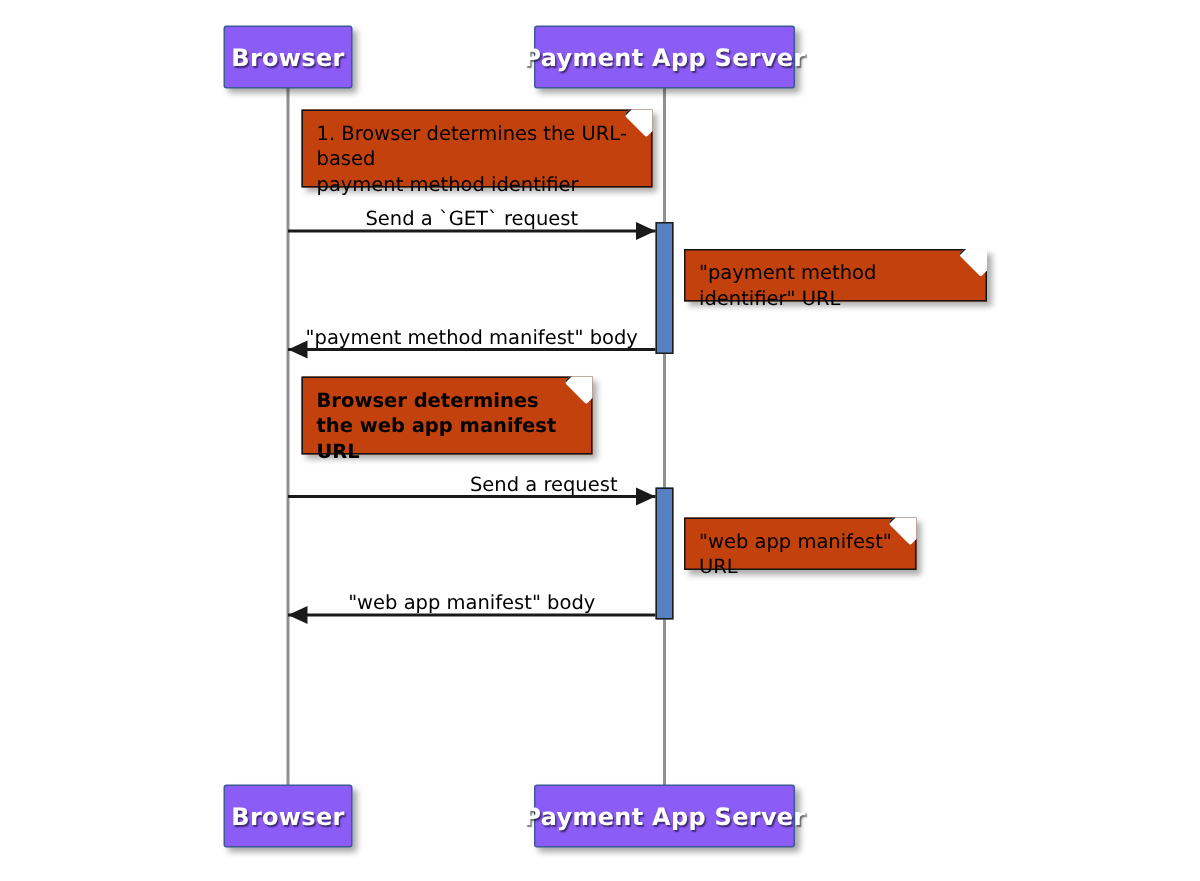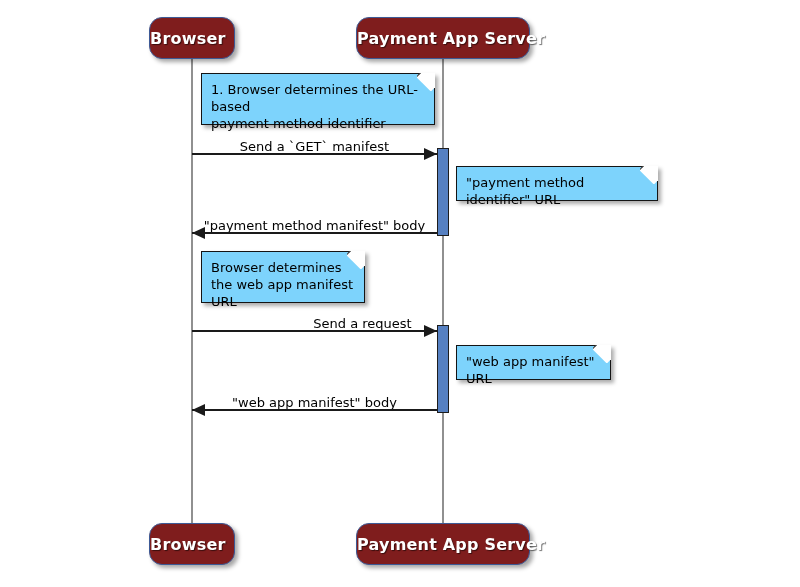--- a/index.html
+++ b/index.html
@@ -20,26 +20,27 @@
   .lifeline {
     position: absolute;
     width: 2px;
     background: #909090;
   }
 
   
   .participant {
     position: absolute;
     box-sizing: border-box;
-    background: #7f1d1d;
+    background: #8b5cf6;
     border: 1px solid #3D5A96;
-    border-radius: 13px;
+    border-radius: 2px;
     box-shadow: 3px 3px 4px rgba(0,0,0,0.35);
     display: flex;
     align-items: center;
+    justify-content: center;
   }
   .participant-label {
     color: #ffffff;
     font-size: 16px;
     font-weight: bold;
     letter-spacing: 0.2px;
     white-space: nowrap;
     text-shadow: 1px 1px 1px rgba(0,0,0,0.55);
   }
 
@@ -76,21 +77,21 @@
     font-size: 13px;
     color: #000000;
     white-space: nowrap;
     text-align: center;
   }
 
   
   .note {
     position: absolute;
     box-sizing: border-box;
-    background: #7dd3fc;
+    background: #c2410c;
     border: 1px solid #141414;
     box-shadow: 3px 3px 4px rgba(0,0,0,0.33);
     padding: 7px 10px 7px 9px;
   }
   .note-fold-edge {
     position: absolute;
     top: -1px;
     right: -1px;
     width: 18px;
     height: 18px;
@@ -135,34 +136,34 @@
 
   <div class="activation" style="left:437px; top:148px; height:88px;"></div>
   <div class="activation" style="left:437px; top:325px; height:88px;"></div>
 
   <div class="note" style="left:201px; top:73px; width:234px; height:52px;">
     <div class="note-fold-edge"></div>
     <div class="note-text">1. Browser determines the URL-based
 payment method identifier</div>
   </div>
 
-  <div class="msg-label" style="left:192px; top:139px; width:245px;">Send a `GET` manifest</div>
+  <div class="msg-label" style="left:192px; top:139px; width:245px;">Send a `GET` request</div>
   <div class="msg-line" style="left:192px; top:153px; width:245px;"></div>
   <div class="arrow-head arrow-right" style="left:424px; top:148px;"></div>
 
   <div class="note" style="left:456px; top:166px; width:202px; height:35px;">
     <div class="note-fold-edge"></div>
     <div class="note-text">"payment method identifier" URL</div>
   </div>
 
   <div class="msg-label" style="left:192px; top:218px; width:245px;">"payment method manifest" body</div>
   <div class="msg-line" style="left:192px; top:232px; width:245px;"></div>
   <div class="arrow-head arrow-left" style="left:192px; top:227px;"></div>
 
-  <div class="note" style="left:201px; top:251px; width:164px; height:52px;">
+  <div class="note" style="left:201px; top:251px; width:194px; height:52px;font-weight:bold;">
     <div class="note-fold-edge"></div>
     <div class="note-text">Browser determines
 the web app manifest URL</div>
   </div>
 
   <div class="msg-label" style="left:192px; top:316px; width:245px;padding-left:48px;">Send a request</div>
   <div class="msg-line" style="left:192px; top:330px; width:245px;"></div>
   <div class="arrow-head arrow-right" style="left:424px; top:325px;"></div>
 
   <div class="note" style="left:456px; top:345px; width:155px; height:35px;">

